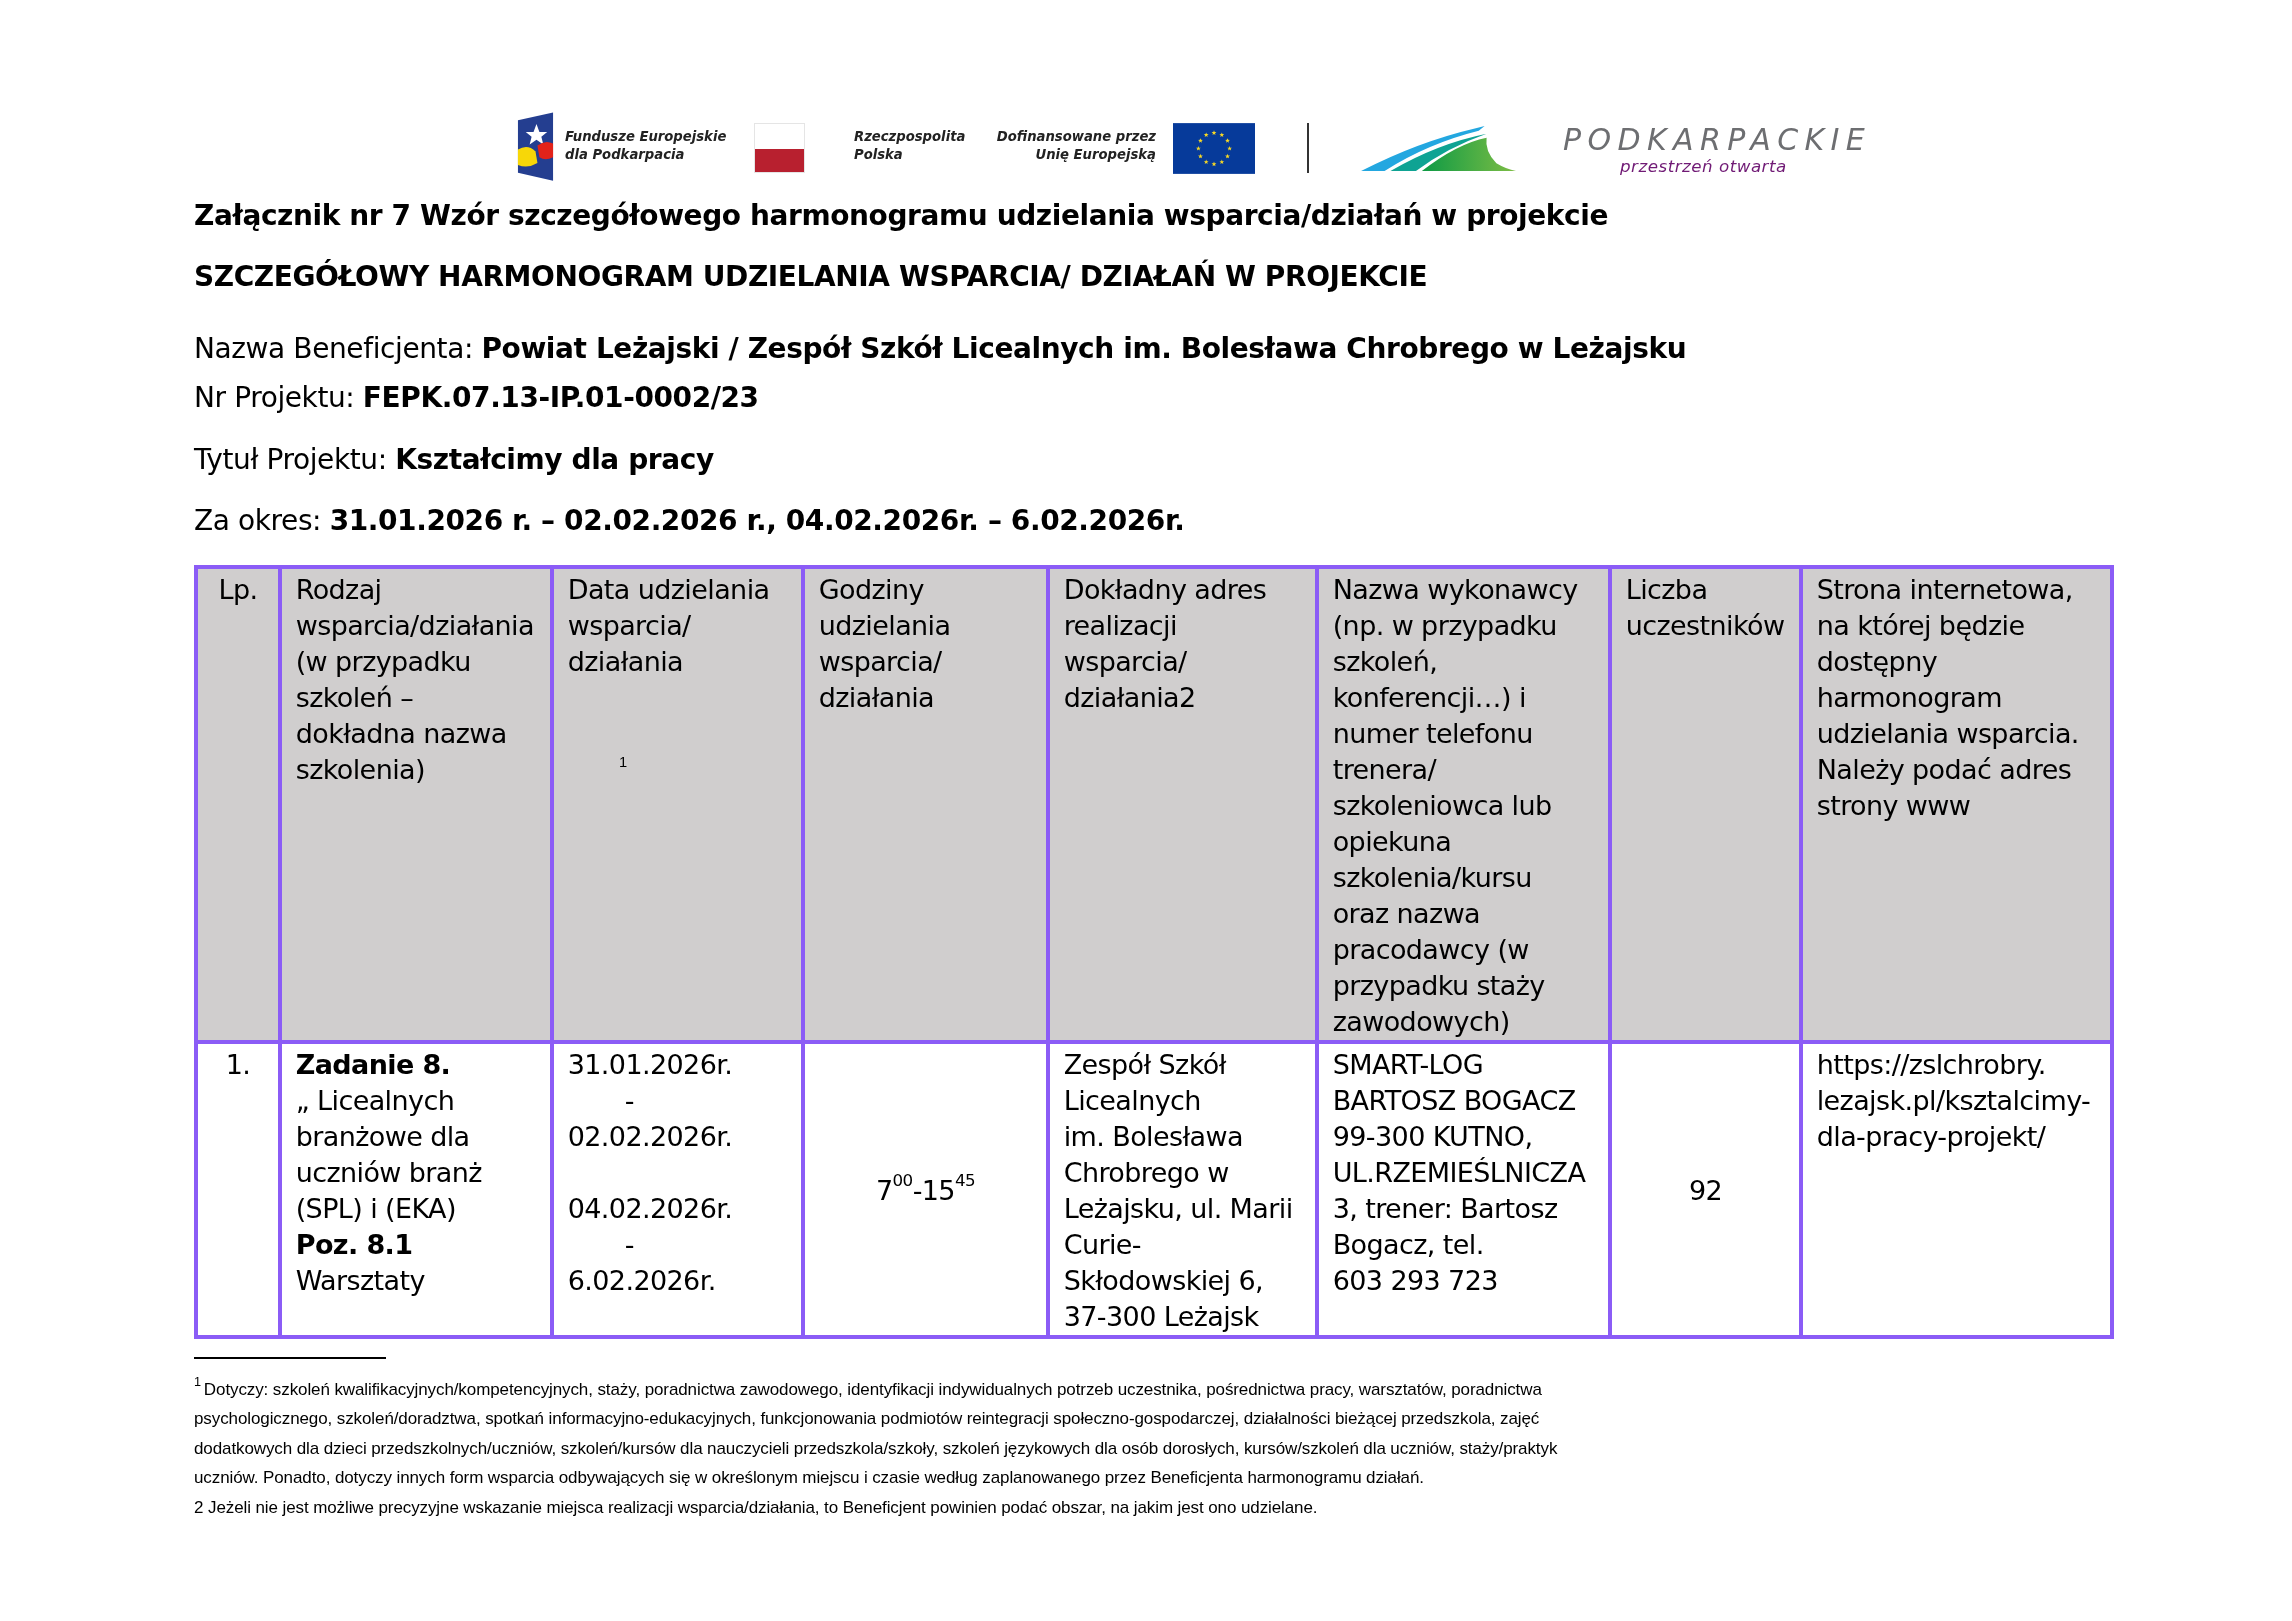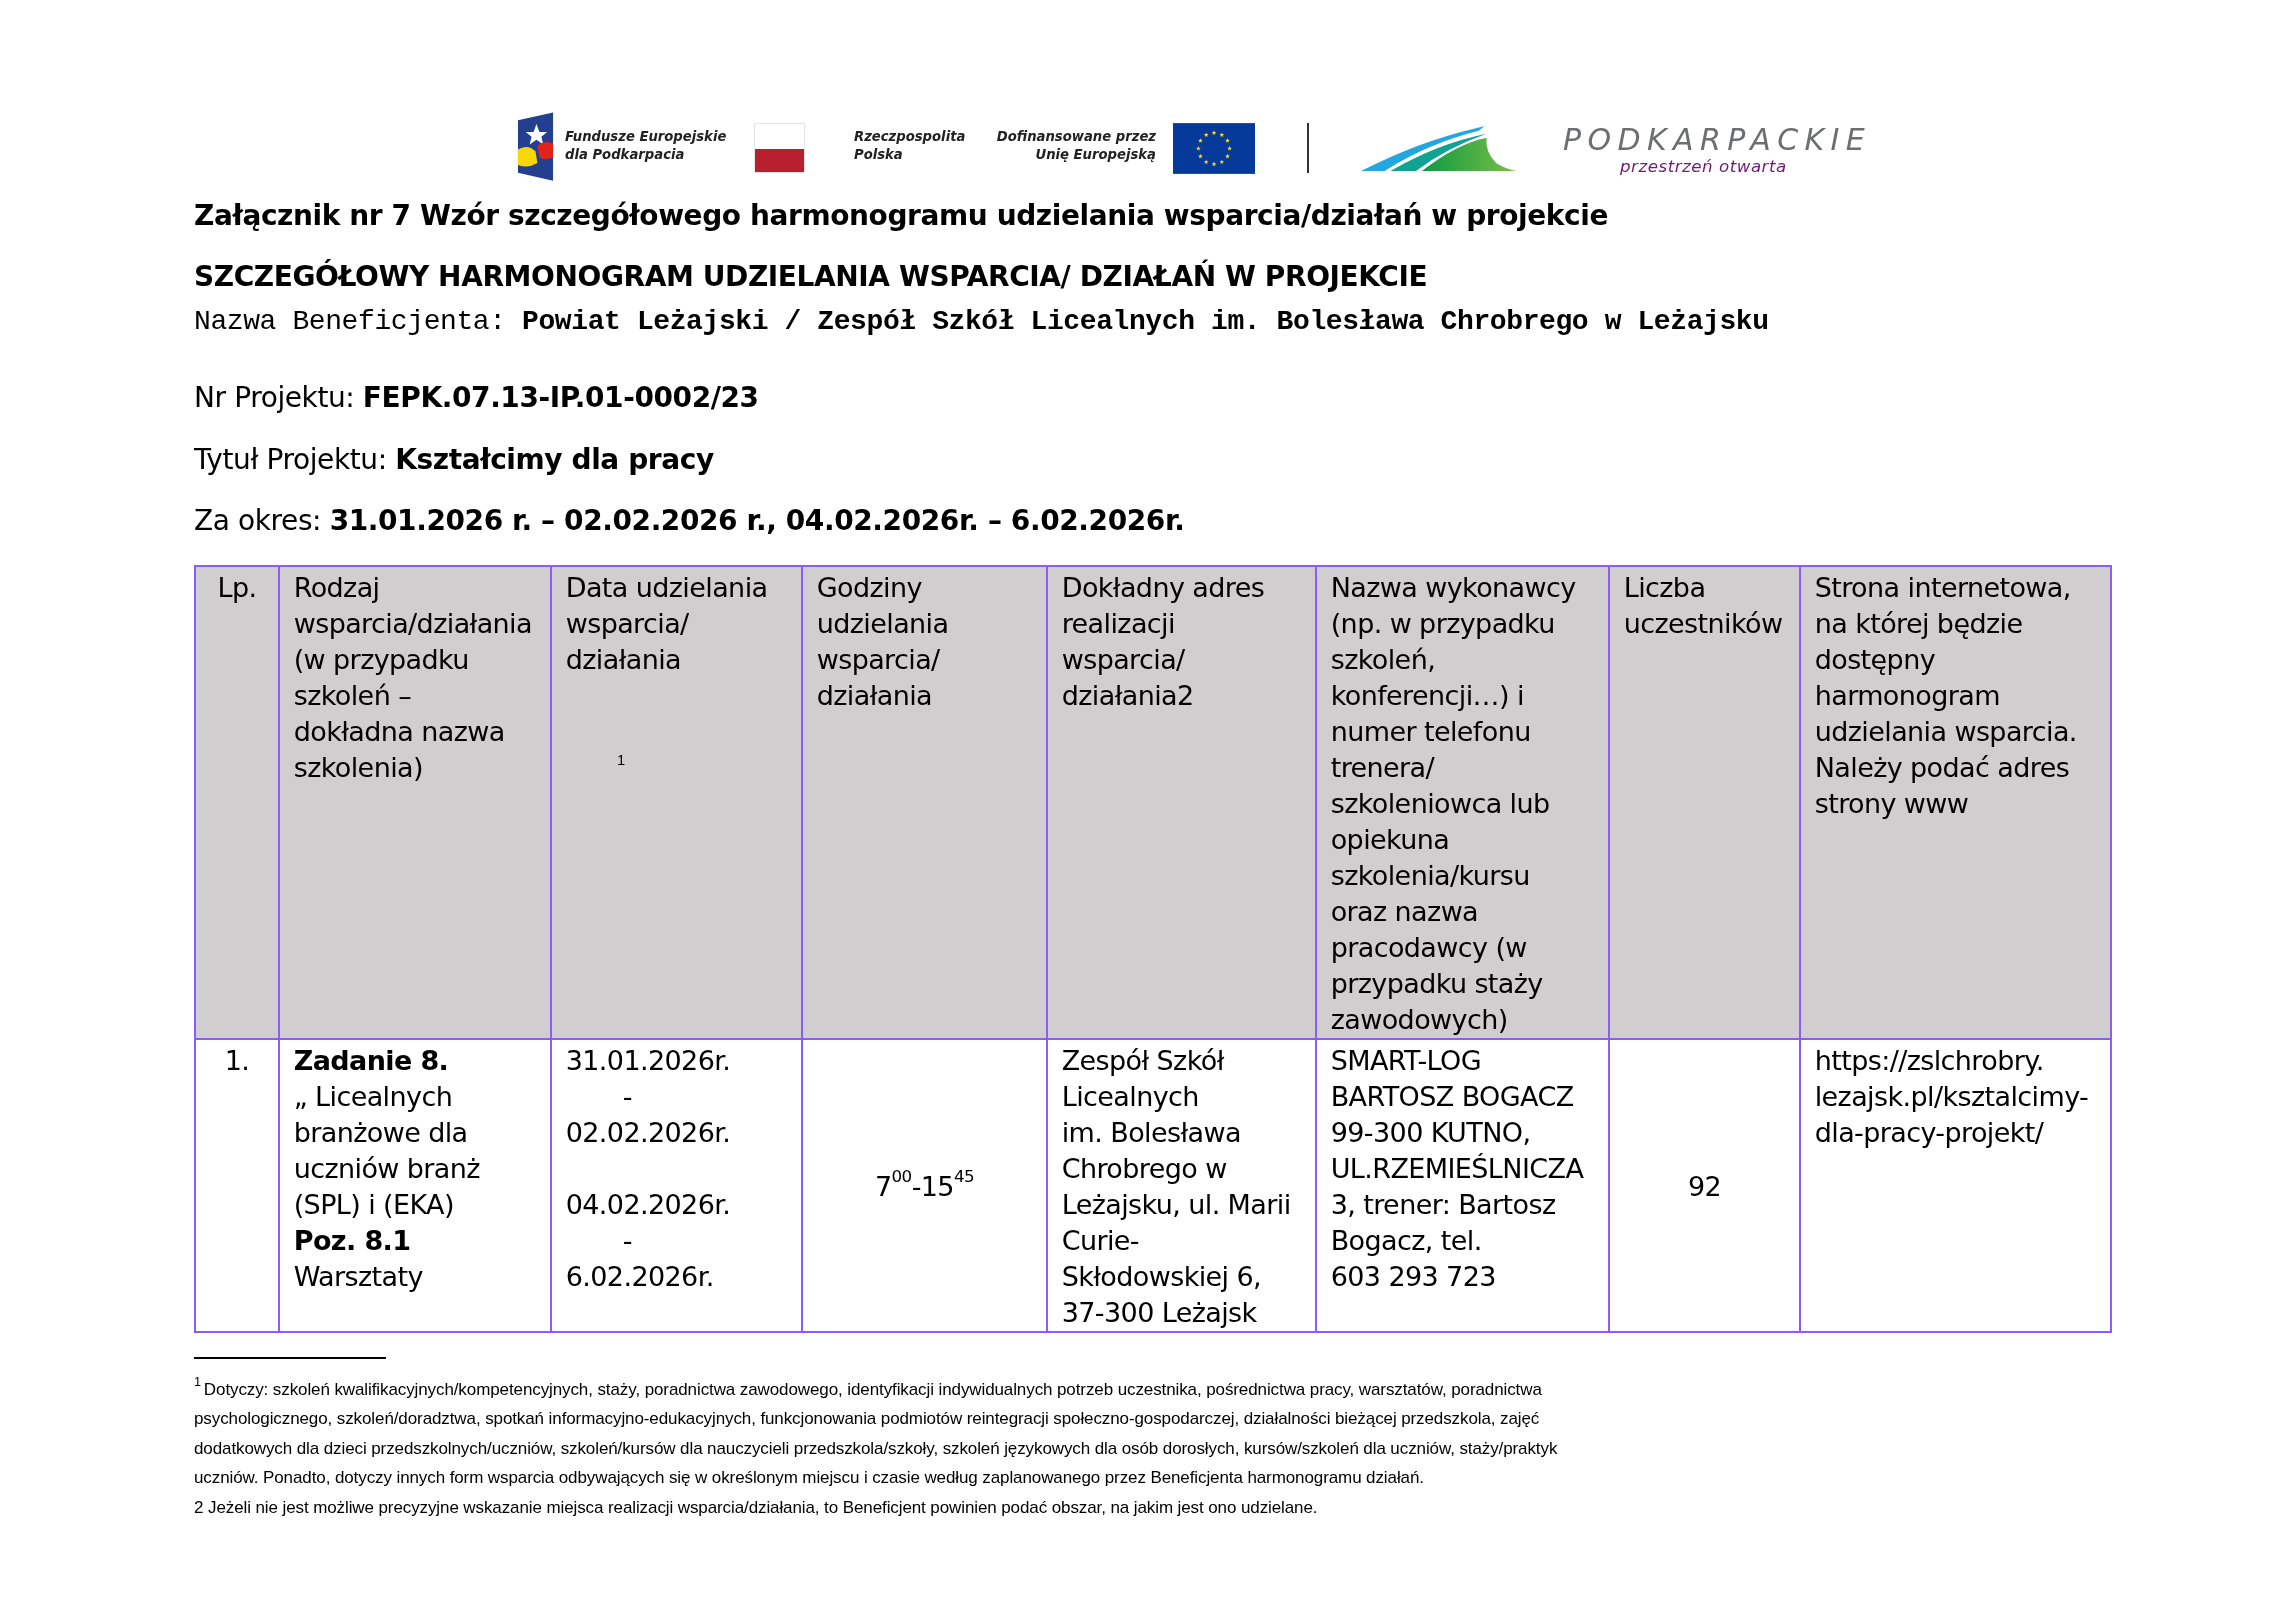--- a/index.html
+++ b/index.html
@@ -13,29 +13,29 @@
   #eu-text { left:970px; top:128px; width:170px; text-align:right; }
   #pk-word { left:1522px; top:123px; font-family:"DejaVu Sans", sans-serif; font-size:30px; letter-spacing:6.4px; color:#6d6e71; line-height:33px;margin-left:25px; }
   #pk-sub { left:1604px; top:157px; font-family:"DejaVu Sans", sans-serif; font-size:16.7px; color:#701a75; letter-spacing:0.5px; line-height:19.6px; }
   #logo-divider { left:1291px; top:123px; width:2px; height:50px; background:#333; }
 
   
   .line { left:194px; font-family:"DejaVu Sans", sans-serif; font-size:28px; line-height:33px; white-space:nowrap; letter-spacing:-0.4px; }
   .line b { font-weight:bold; }
   #l-title { top:199px; font-weight:bold; }
   #l-main { top:260px; font-weight:bold; }
-  #l-benef { top:305px;font-family:Liberation Mono, monospace; }
+  #l-benef { top:332px; }
   #l-nr { top:381px; }
   #l-tytul { top:443px; }
   #l-okres { top:504px; }
 
   
   table#schedule { position:absolute; left:194px; top:565px; width:1916px; border-collapse:collapse; table-layout:fixed;
     font-family:"DejaVu Sans", sans-serif; font-size:27px; line-height:36px; letter-spacing:-0.6px; }
-  #schedule td, #schedule th { border:2px solid #8b5cf6; vertical-align:top; padding:2.9px 9.8px 0 13.7px; text-align:left; font-weight:normal; }
+  #schedule td, #schedule th { border:4px solid #8b5cf6; vertical-align:top; padding:2.9px 9.8px 0 13.7px; text-align:left; font-weight:normal; }
   #schedule thead th { background:#d0cece; height:467px; }
   #schedule tbody td { height:288px; }
   .col-lp { width:84px; } .col-rodzaj { width:272px; } .col-data { width:251px; } .col-godz { width:245px; }
   .col-adres { width:269px; } .col-wyk { width:293px; } .col-liczba { width:191px; } .col-strona { width:311px; }
   td.center-v { vertical-align:middle !important; text-align:center !important; padding-left:0 !important; padding-right:0 !important; }
   td.lp-cell { font-weight:bold; text-align:center !important; padding-left:0 !important; padding-right:0 !important; }
   th.lp-head { text-align:center !important; padding-left:0 !important; padding-right:0 !important; }
   .cell-line { display:block; }
   .dash { display:block; padding-left:57px; }
   .gap { display:block; height:36px; }

